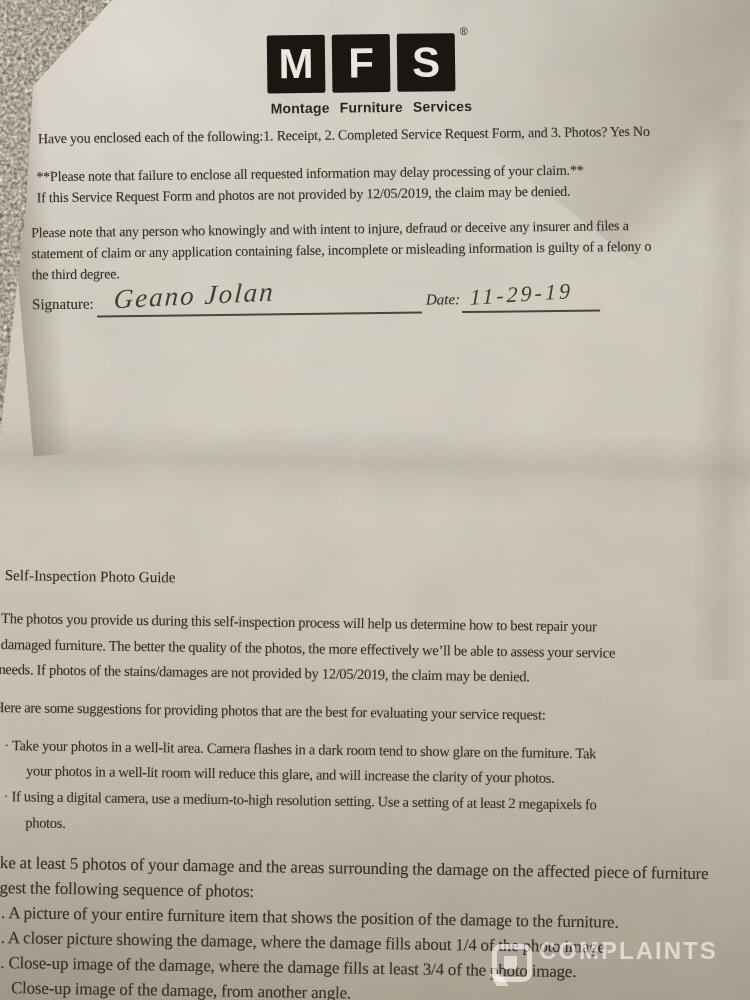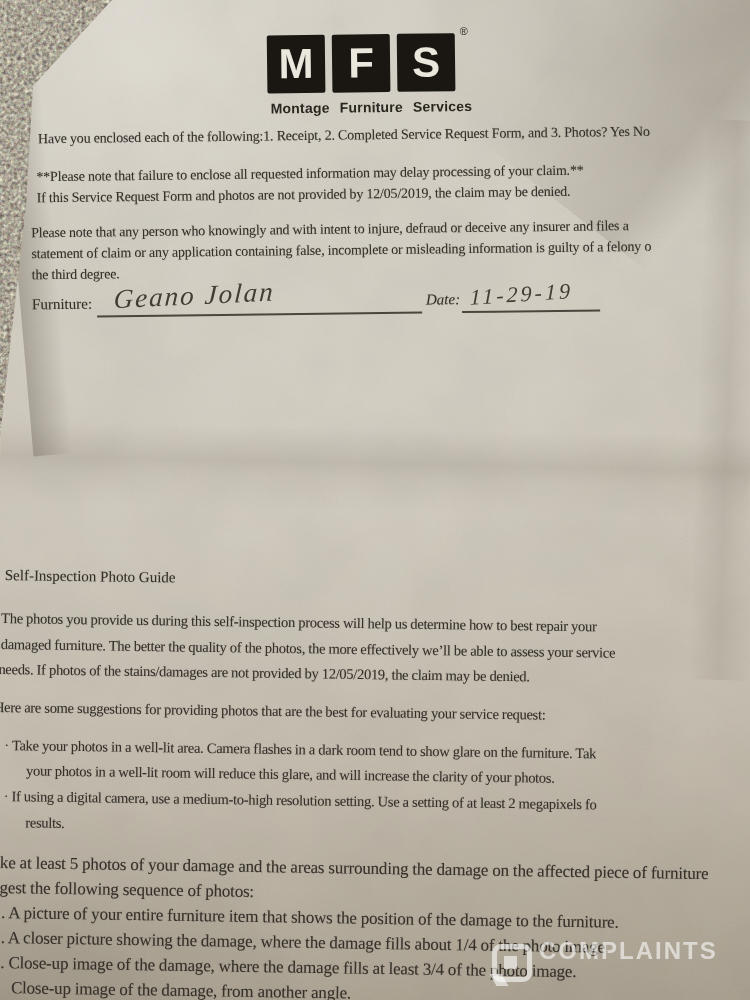--- a/index.html
+++ b/index.html
@@ -140,42 +140,42 @@
       <div class="brand">Montage Furniture Services</div>
 
       <div class="ln tight" style="left:38px;top:131px;">Have you enclosed each of the following:1. Receipt, 2. Completed Service Request Form, and 3. Photos? Yes No</div>
       <div class="ln tight" style="left:36px;top:169px;">**Please note that failure to enclose all requested information may delay processing of your claim.**</div>
       <div class="ln tight" style="left:36px;top:190px;">If this Service Request Form and photos are not provided by 12/05/2019, the claim may be denied.</div>
 
       <div class="ln tight" style="left:30px;top:225px;">Please note that any person who knowingly and with intent to injure, defraud or deceive any insurer and files a</div>
       <div class="ln tight" style="left:30px;top:246px;">statement of claim or any application containing false, incomplete or misleading information is guilty of a felony o</div>
       <div class="ln tight" style="left:30px;top:267px;">the third degree.</div>
 
-      <div class="ln fs15" style="left:30px;top:296px;">Furniture:</div>
+      <div class="ln fs15" style="left:30px;top:296px;">Signature:</div>
       <div class="sigline" style="left:95px;top:316px;width:325px;"></div>
       <div class="hand hand-name" style="left:112px;top:282px;">Geano Jolan</div>
 
       <div class="ln fs15" style="left:424px;top:296px;font-style:italic;">Date:</div>
       <div class="sigline" style="left:460px;top:316px;width:138px;"></div>
       <div class="hand hand-date" style="left:468px;top:287px;">11-29-19</div>
     </div>
 
     <div class="blk blk-mid">
       <div class="ln fs15" style="left:5px;top:567px;">Self-Inspection Photo Guide</div>
 
       <div class="ln fs145" style="left:2px;top:610px;">The photos you provide us during this self-inspection process will help us determine how to best repair your</div>
       <div class="ln fs145" style="left:2px;top:636px;">damaged furniture. The better the quality of the photos, the more effectively we’ll be able to assess your service</div>
       <div class="ln fs145" style="left:0px;top:661px;">needs. If photos of the stains/damages are not provided by 12/05/2019, the claim may be denied.</div>
 
       <div class="ln fs145" style="left:-4px;top:699px;">Here are some suggestions for providing photos that are the best for evaluating your service request:</div>
 
       <div class="ln fs145" style="left:7px;top:737px;">· Take your photos in a well-lit area. Camera flashes in a dark room tend to show glare on the furniture. Tak</div>
       <div class="ln fs145" style="left:29px;top:762px;">your photos in a well-lit room will reduce this glare, and will increase the clarity of your photos.</div>
       <div class="ln fs145" style="left:7px;top:788px;">· If using a digital camera, use a medium-to-high resolution setting. Use a setting of at least 2 megapixels fo</div>
-      <div class="ln fs145" style="left:29px;top:814px;">results.</div>
+      <div class="ln fs145" style="left:29px;top:814px;">photos.</div>
     </div>
 
     <div class="blk blk-bot">
       <div class="ln fs17" style="left:0px;top:853px;">ke at least 5 photos of your damage and the areas surrounding the damage on the affected piece of furniture</div>
       <div class="ln fs17" style="left:0px;top:878px;">gest the following sequence of photos:</div>
       <div class="ln fs17" style="left:2px;top:903px;">. A picture of your entire furniture item that shows the position of the damage to the furniture.</div>
       <div class="ln fs17" style="left:2px;top:928px;">. A closer picture showing the damage, where the damage fills about 1/4 of the photo image.</div>
       <div class="ln fs17" style="left:2px;top:953px;">. Close-up image of the damage, where the damage fills at least 3/4 of the photo image.</div>
       <div class="ln fs17" style="left:13px;top:978px;">Close-up image of the damage, from another angle.</div>
     </div>

